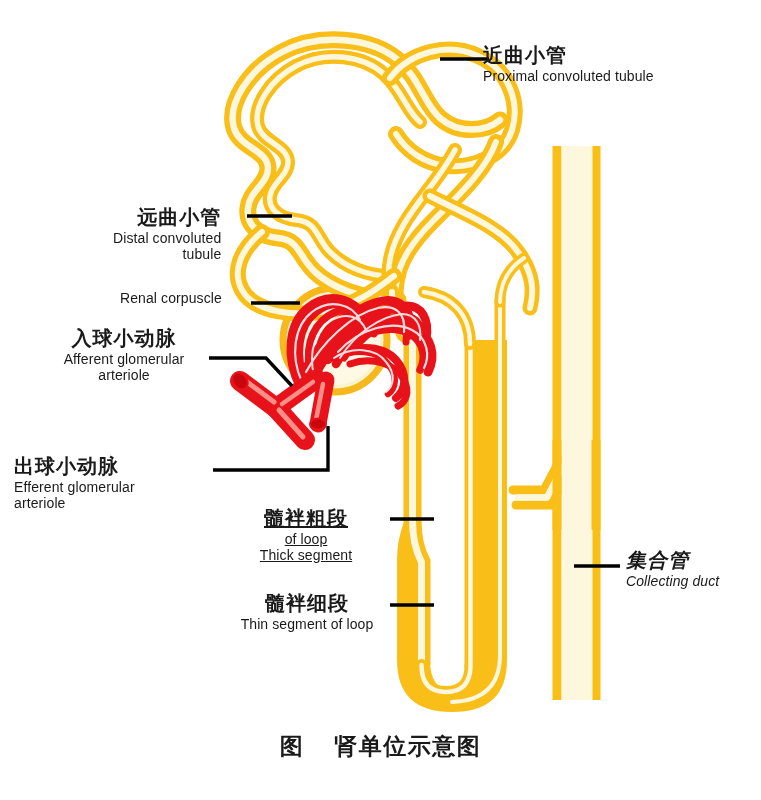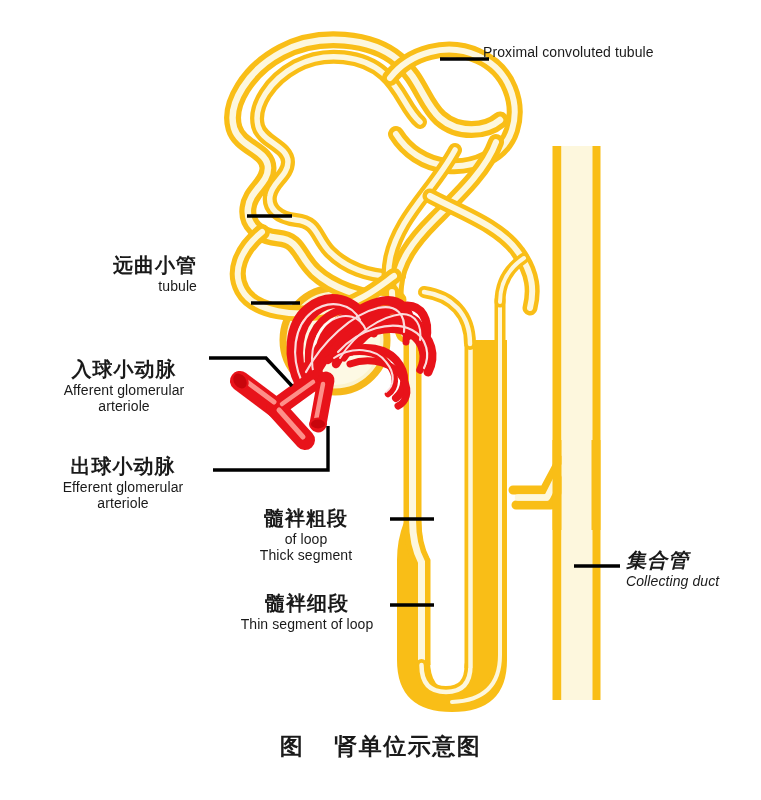--- a/index.html
+++ b/index.html
@@ -35,25 +35,25 @@
   }
   .label .en {
     display: block;
     font-size: 14px;
     font-weight: normal;
     letter-spacing: 0.1px;
   }
 
   
   #lbl-proximal   { left: 483px; top: 44px;  text-align: left; }
-  #lbl-distal     { left: 113px; top: 206px; text-align: right; margin-top: 48px; }
+  #lbl-distal     { left: 113px; top: 206px; text-align: right; }
   #lbl-corpuscle  { left: 120px; top: 290px; text-align: right; }
-  #lbl-afferent   { left: 28px;  top: 358px; text-align: center; width: 192px; }
-  #lbl-efferent   { left: 26px;  top: 455px; text-align: center; width: 194px; }
-  #lbl-thick      { left: 230px; top: 507px; text-align: center; width: 152px; }
+  #lbl-afferent   { left: 28px;  top: 327px; text-align: center; width: 192px; }
+  #lbl-efferent   { left: 14px;  top: 455px; text-align: left; width: 194px; }
+  #lbl-thick      { left: 230px; top: 507px; text-align: center; width: 152px; text-decoration: underline; }
   #lbl-thin       { left: 212px; top: 592px; text-align: center; width: 190px; }
   #lbl-collecting { left: 626px; top: 549px; text-align: left; font-style: italic; }
 
   #caption {
     position: absolute;
     left: 0;
     top: 731px;
     width: 761px;
     text-align: center;
     font-size: 23px;
@@ -336,29 +336,32 @@
     <line x1="251" y1="303" x2="300" y2="303"></line>
     <polyline points="209,358 266,358 292,386"></polyline>
     <polyline points="213,470 328,470 328,426"></polyline>
     <line x1="390" y1="519" x2="434" y2="519"></line>
     <line x1="390" y1="605" x2="434" y2="605"></line>
     <line x1="574" y1="566" x2="620" y2="566"></line>
   </g>
 </svg>
 
 <div class="label" id="lbl-proximal">
+  <span class="cn">近曲小管</span>
   <span class="en">Proximal convoluted tubule</span>
 </div>
 
 <div class="label" id="lbl-distal">
   <span class="cn">远曲小管</span>
+  <span class="en">Distal convoluted</span>
   <span class="en">tubule</span>
 </div>
 
 <div class="label" id="lbl-corpuscle">
+  <span class="en">Renal corpuscle</span>
 </div>
 
 <div class="label" id="lbl-afferent">
   <span class="cn">入球小动脉</span>
   <span class="en">Afferent glomerular</span>
   <span class="en">arteriole</span>
 </div>
 
 <div class="label" id="lbl-efferent">
   <span class="cn">出球小动脉</span>

